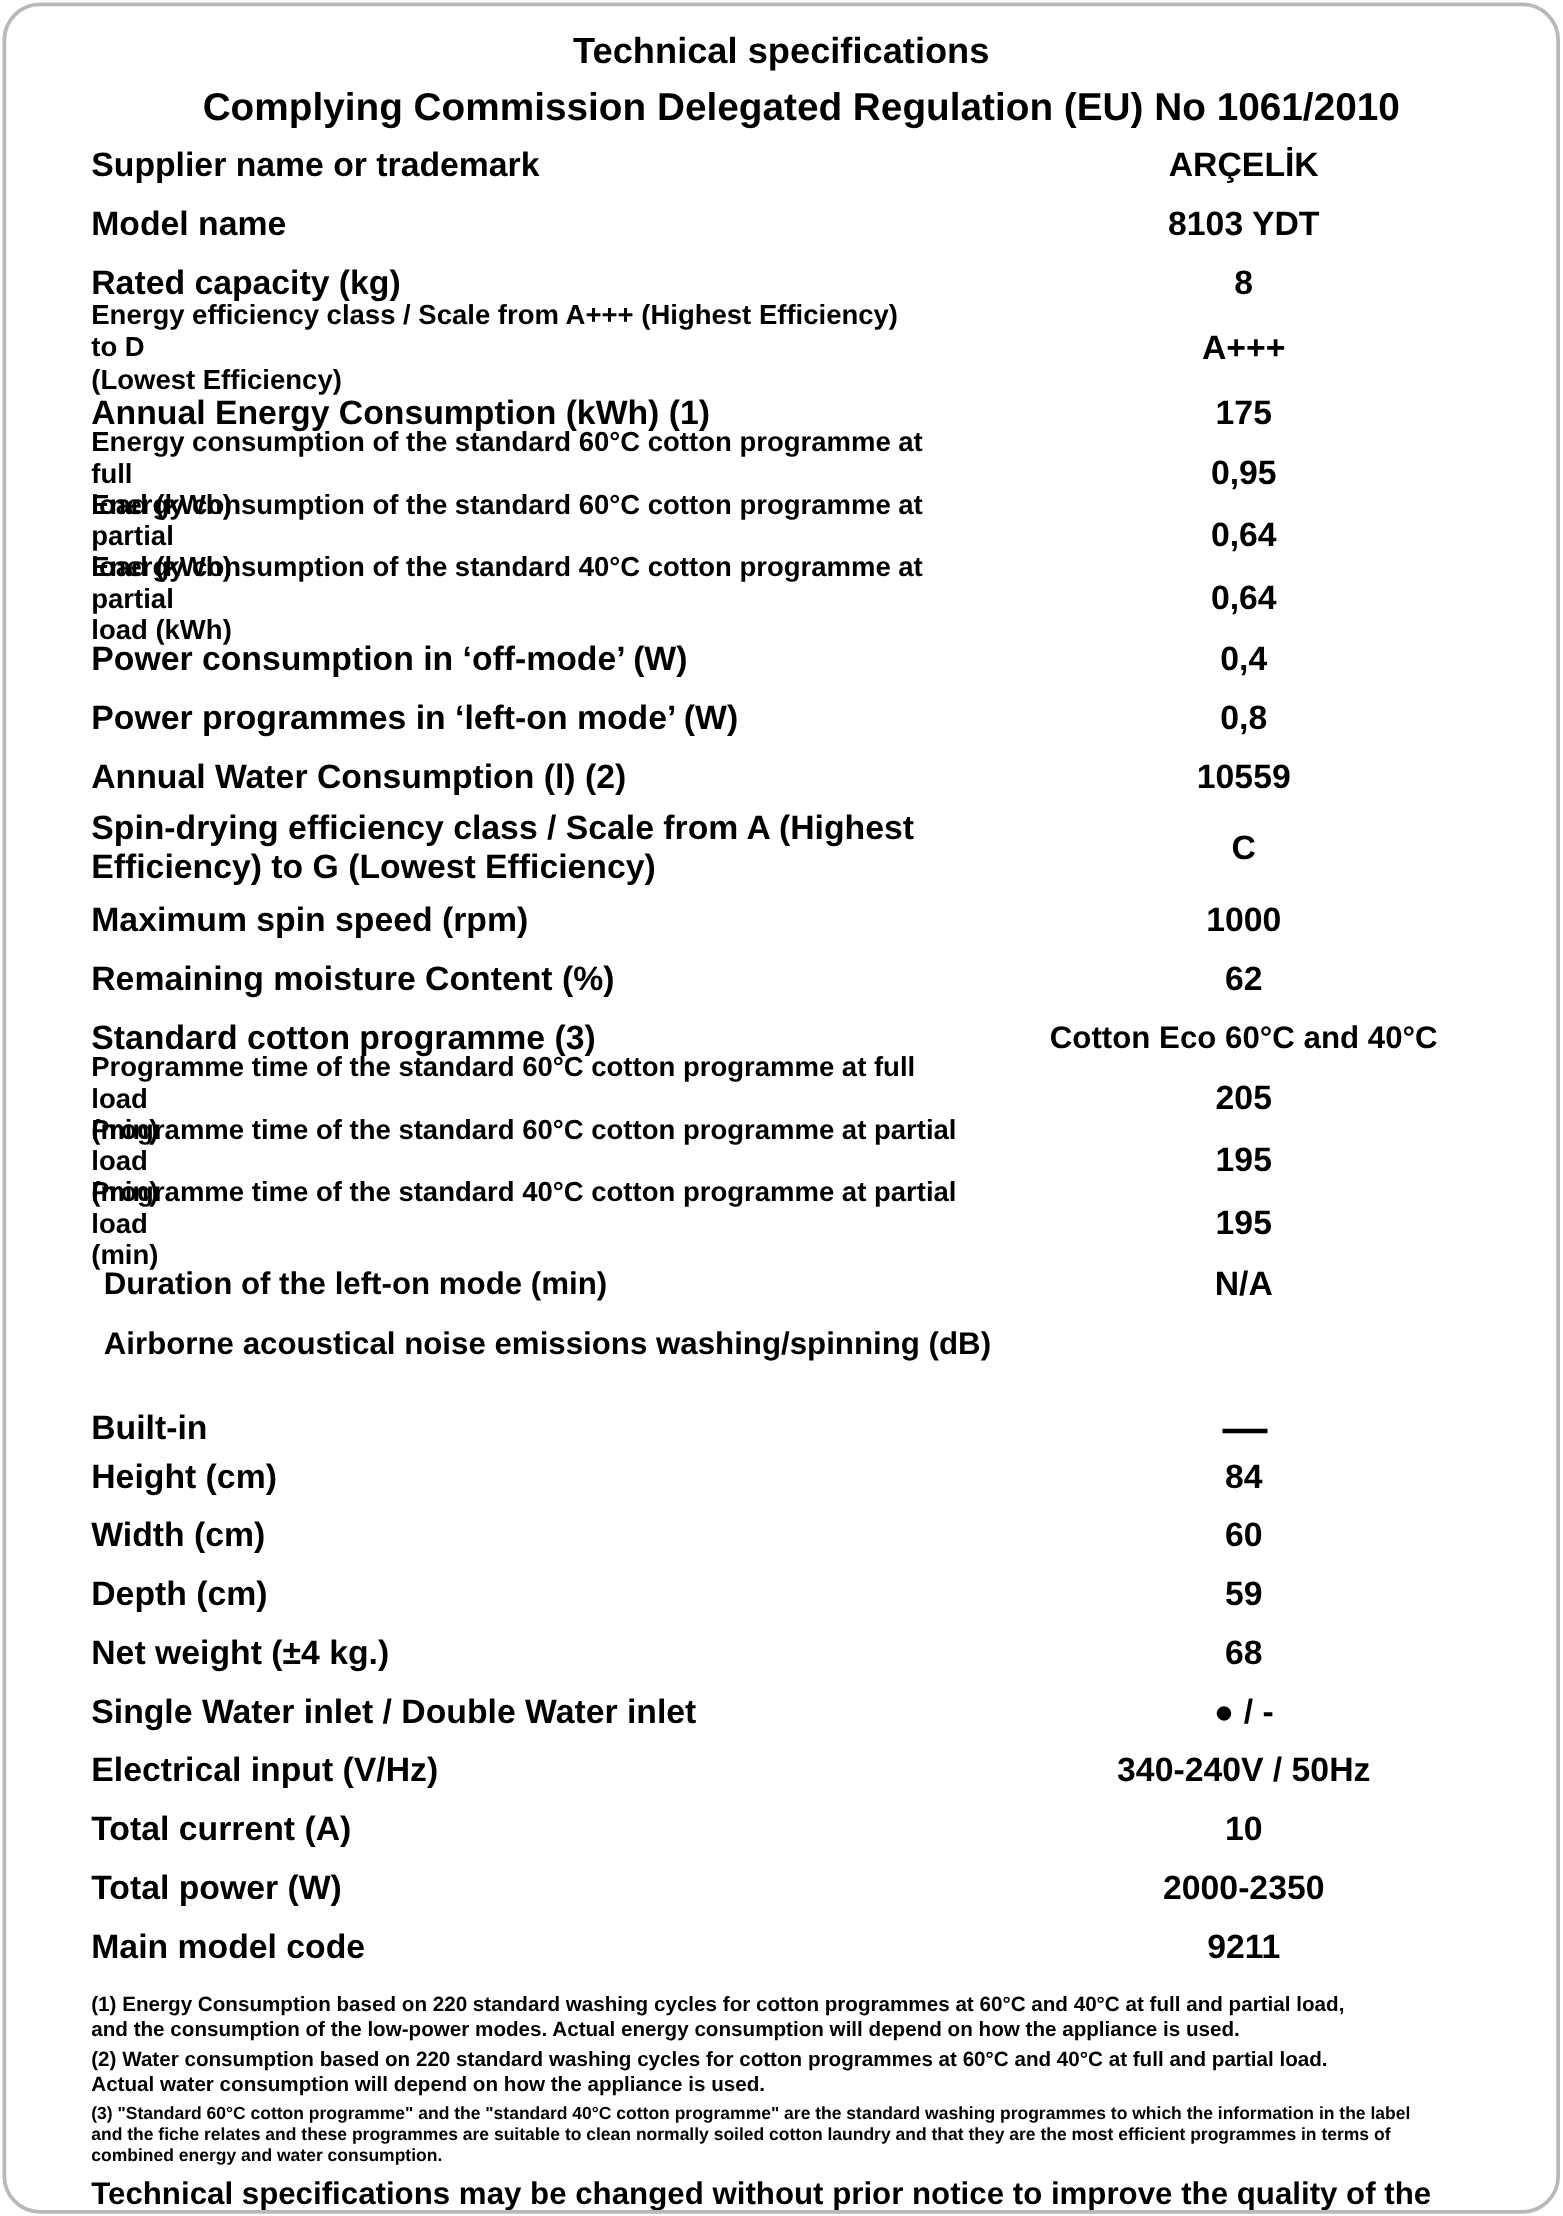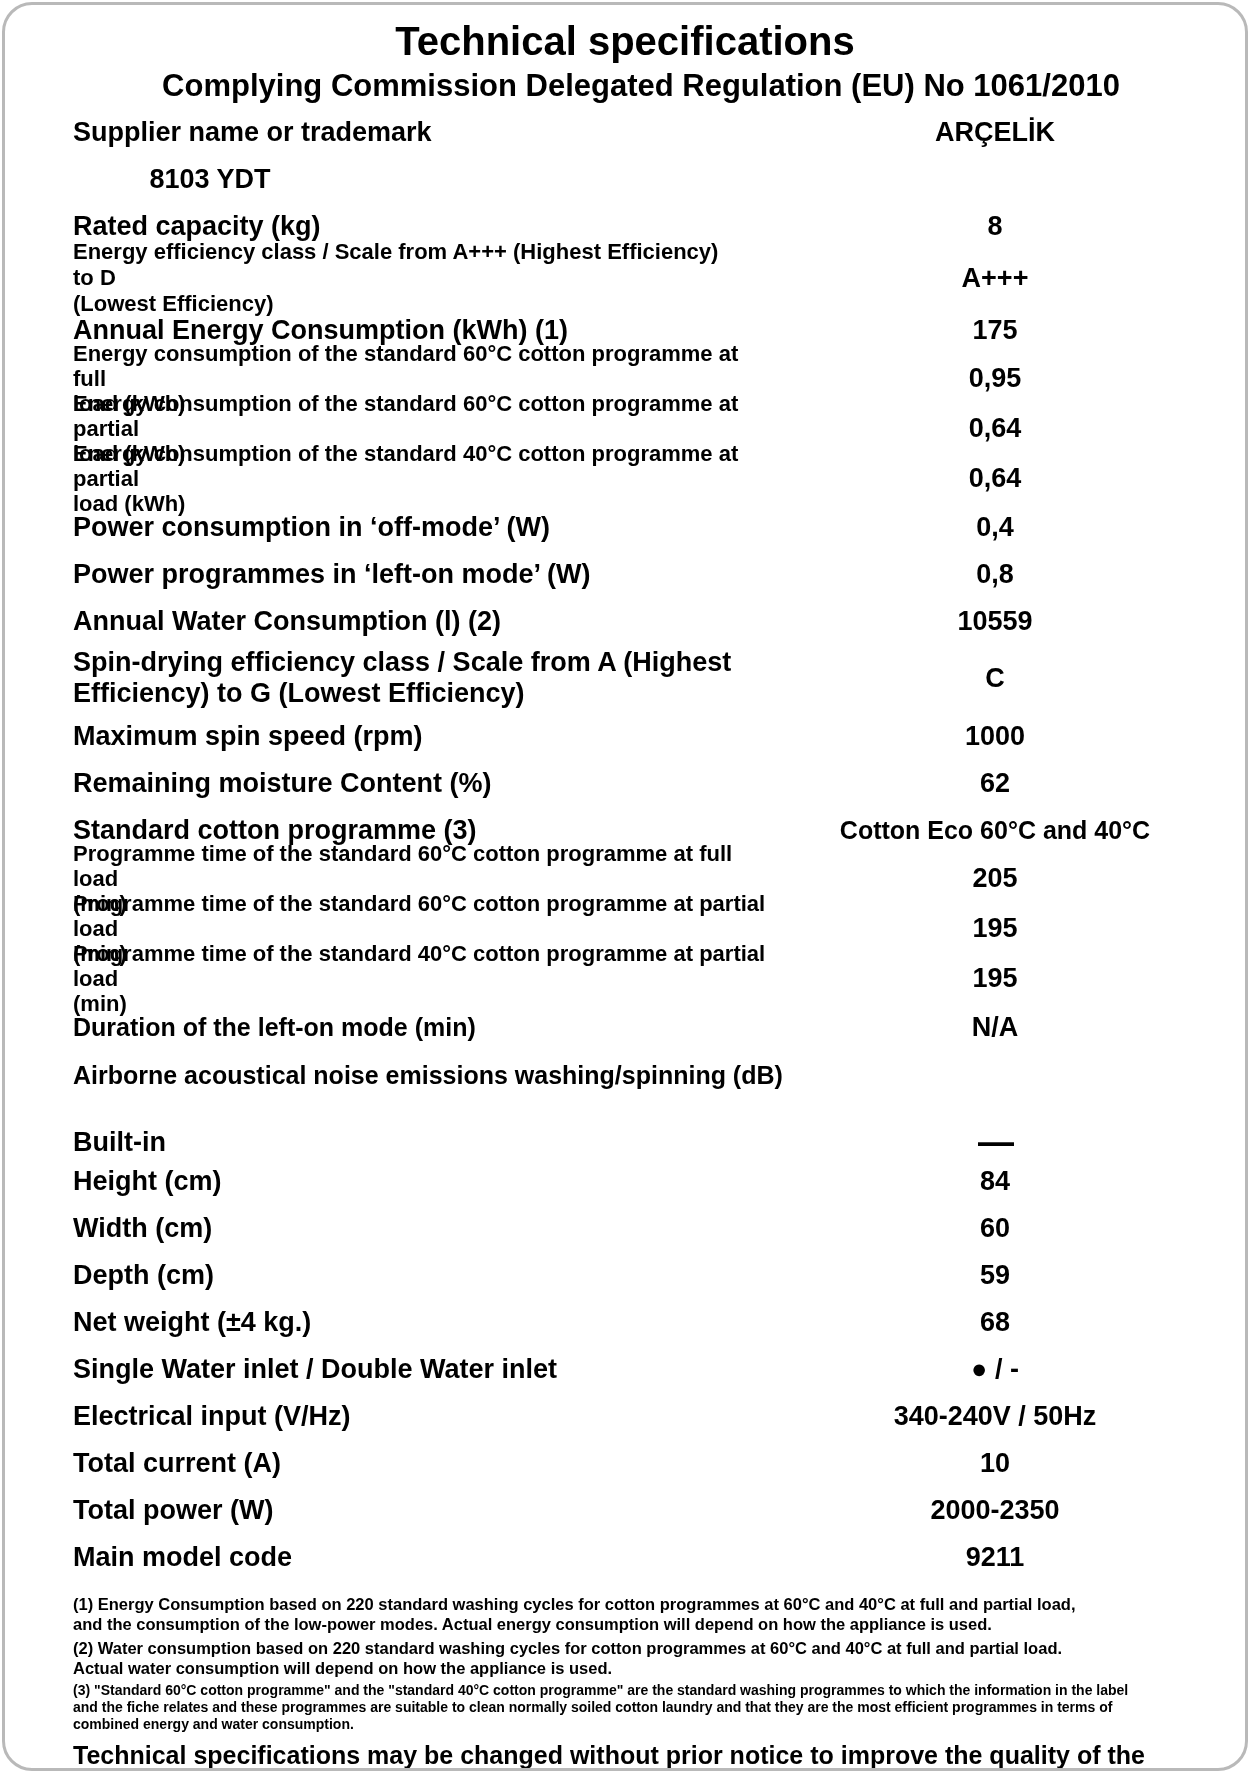--- a/index.html
+++ b/index.html
@@ -13,42 +13,42 @@
     overflow:hidden;
     box-sizing:border-box;
   }
   .page-border {
     position:absolute; inset:2px;
     border:3px solid #b9b9b9;
     border-radius:30px;
     pointer-events:none;
   }
   .header { text-align:center; padding-top:16px; }
-  .title    { font-size:40px; line-height:50px; letter-spacing:0px; }
+  .title    { font-size:29px; line-height:50px; letter-spacing:0px; }
   .subtitle { font-size:31px; line-height:36px; margin-top:2px;margin-left:32px; }
 
   .rows { margin-top:4px; }
   .row { display:flex; align-items:center; padding:0 45px 0 0; box-sizing:border-box; }
   .row .label {
     flex:1; padding-left:73px; padding-right:8px;
     white-space:pre-line;
   }
   .row .value {
     width:420px; text-align:center;
     font-size:27px; line-height:30px;
   }
   .row.large  { height:47px; }
   .row.large .label { font-size:27px; line-height:30px; }
   .row.small  { height:50px; }
   .row.small .label { font-size:22px; line-height:25px; }
   .row.eclass { height:57px;gap:44px; }
   .row.eclass .label { font-size:22px; line-height:26px; }
   .row.spin   { height:68px; }
   .row.spin .label { font-size:27px; line-height:31px; }
-  .row.medium { height:48px; }
+  .row.medium { height:48px;padding-left:10px; }
   .row.medium .label { font-size:25px; line-height:28px; }
   .row.builtin { height:58px; align-items:flex-end; }
   .row.builtin .label { font-size:27px; line-height:30px; padding-top:4px; }
   .row.builtin .value { font-size:36px; line-height:30px; padding-top:22px; letter-spacing:-2px; }
   .value.long { font-size:25px; }
 
   .footnotes { padding:14px 90px 0 73px; }
   .footnote { white-space:pre-line; }
   .footnote.fn-normal { font-size:16.5px; line-height:20px; margin-bottom:4px; }
   .footnote.fn-small  { font-size:14px;   line-height:17px; margin-bottom:2px; }
@@ -68,20 +68,21 @@
     <div class="title">Technical specifications</div>
     <div class="subtitle">Complying Commission Delegated Regulation (EU) No 1061/2010</div>
   </div>
 
   <div class="rows" id="rows">
       <div class="row large">
       <div class="label">Supplier name or trademark</div>
       <div class="value">ARÇELİK</div>
     </div>
       <div class="row large">
+      <div class="label">Model name</div>
       <div class="value">8103 YDT</div>
     </div>
       <div class="row large">
       <div class="label">Rated capacity (kg)</div>
       <div class="value">8</div>
     </div>
       <div class="row eclass">
       <div class="label">Energy efficiency class /  Scale from A+++ (Highest Efficiency) to D
 (Lowest Efficiency)</div>
       <div class="value">A+++</div>

